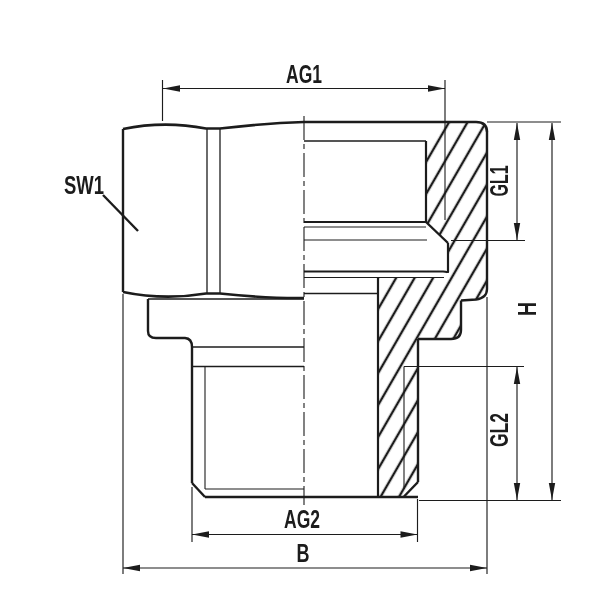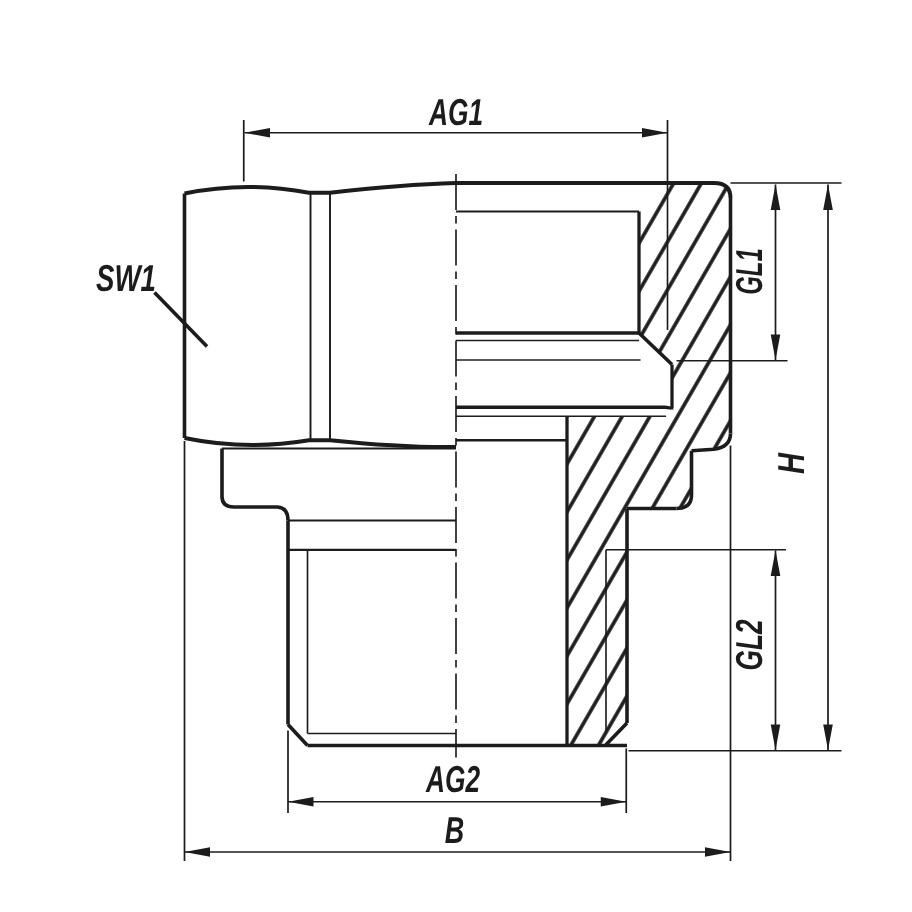--- a/index.html
+++ b/index.html
@@ -6,21 +6,20 @@
     margin: 0;
     padding: 0;
     background: #ffffff;
   }
   .drawing-wrap {
     width: 608px;
     height: 608px;
     background: #ffffff;
     position: relative;
     font-family: "Liberation Sans", sans-serif;
-    font-style: italic;
   }
   svg { display: block; }
   .dim-text {
     font-family: "Liberation Sans", sans-serif;
     font-weight: 700;
     font-size: 25px;
     fill: #1c1c1c;
   }
 </style>
 </head>

